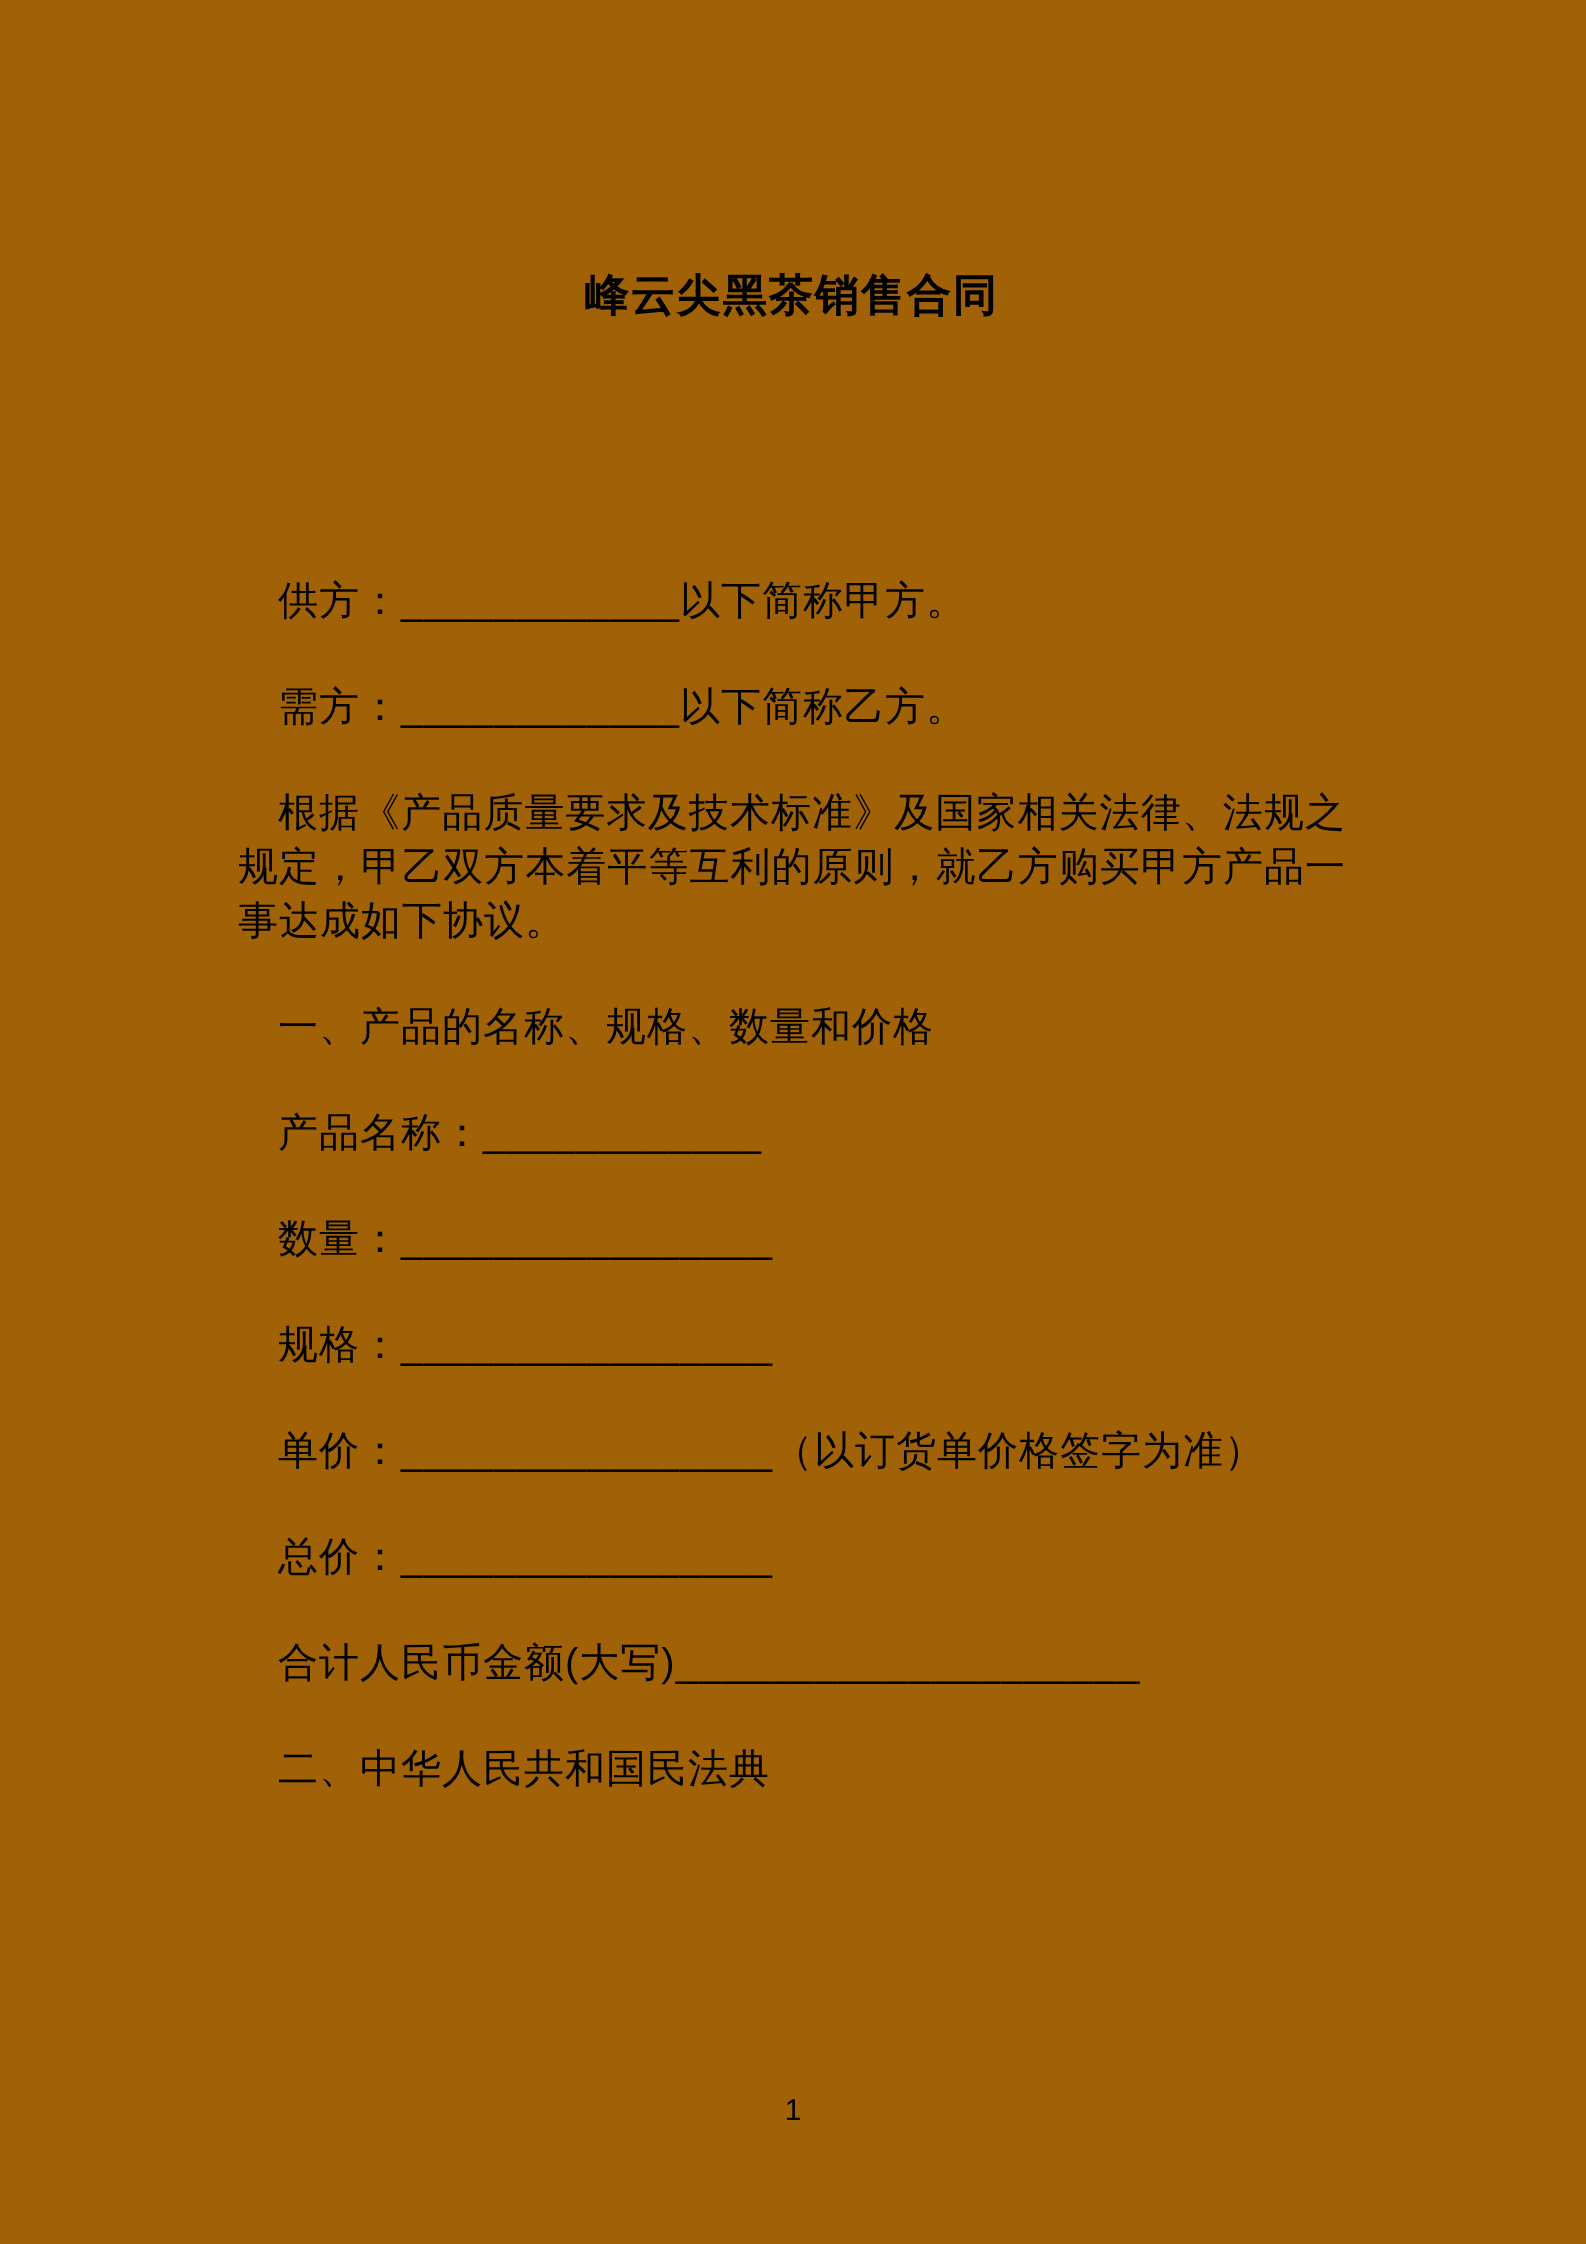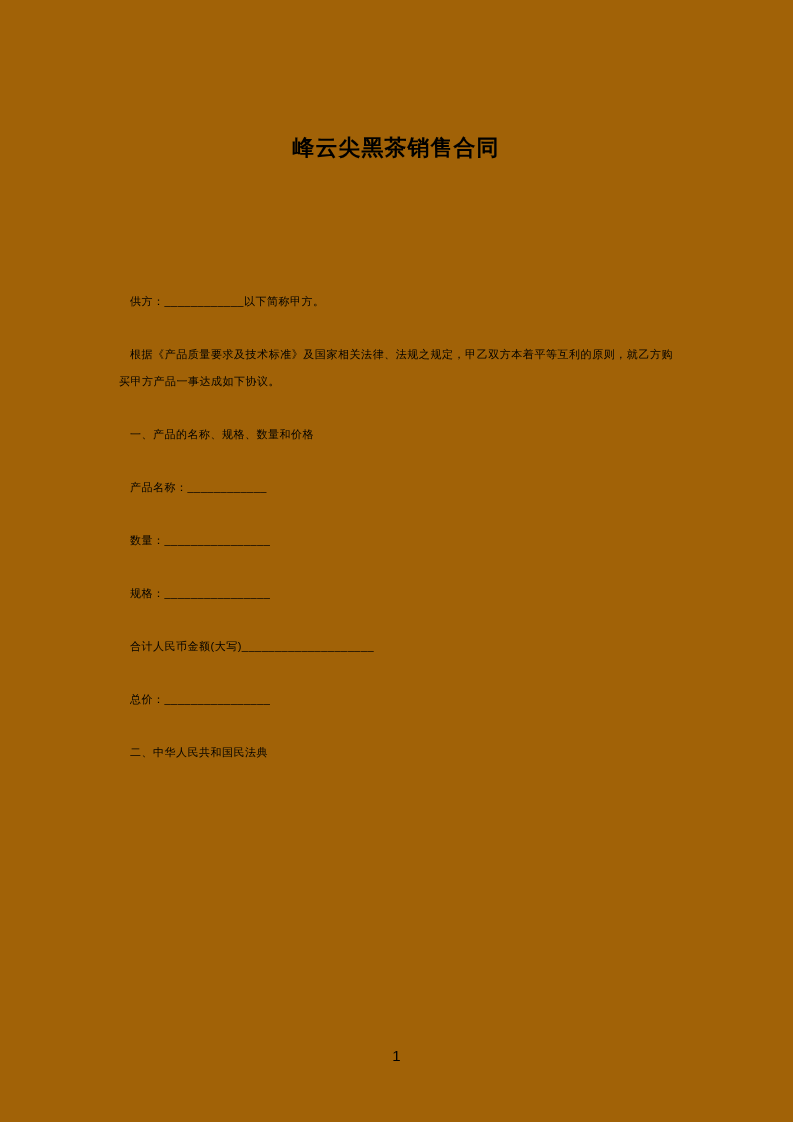--- a/index.html
+++ b/index.html
@@ -22,21 +22,21 @@
   .doc-title {
     margin: 132px 0 124px 0;
     font-size: 22px;
     line-height: 32px;
     font-weight: 700;
     text-align: center;
     letter-spacing: 1px;
   }
   .para {
     margin: 0 0 26px 0;
-    font-size: 11px;
+    font-size: 20px;
     line-height: 27px;
     text-indent: 1em;
     text-align: justify;
     letter-spacing: 0.5px;
     word-break: break-all;
   }
   .page-footer {
     position: absolute;
     top: 1046px;
     left: 0;
@@ -48,25 +48,27 @@
 </style>
 </head>
 <body>
 
 <div class="page">
   <div class="content">
 
     <h1 class="doc-title">峰云尖黑茶销售合同</h1>
 
     <p class="para">供方：____________以下简称甲方。</p>
+    <p class="para">需方：____________以下简称乙方。</p>
     <p class="para">根据《产品质量要求及技术标准》及国家相关法律、法规之规定，甲乙双方本着平等互利的原则，就乙方购买甲方产品一事达成如下协议。</p>
     <p class="para">一、产品的名称、规格、数量和价格</p>
     <p class="para">产品名称：____________</p>
     <p class="para">数量：________________</p>
     <p class="para">规格：________________</p>
+    <p class="para">单价：________________（以订货单价格签字为准）</p>
+    <p class="para">总价：________________</p>
     <p class="para">合计人民币金额(大写)____________________</p>
-    <p class="para">总价：________________</p>
     <p class="para">二、中华人民共和国民法典</p>
 
   </div>
 
   <div class="page-footer">1</div>
 </div>
 
 </body></html>

